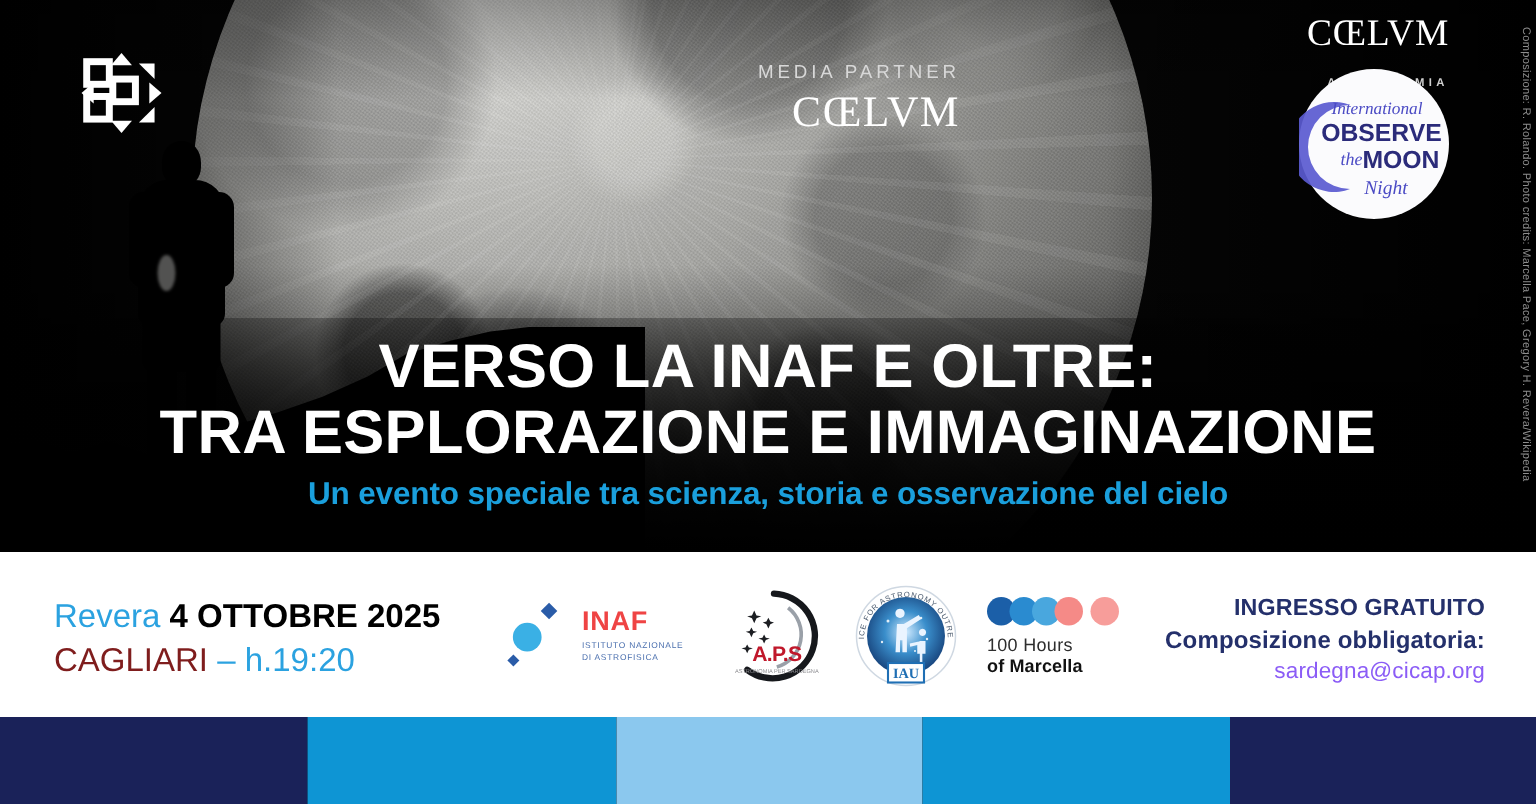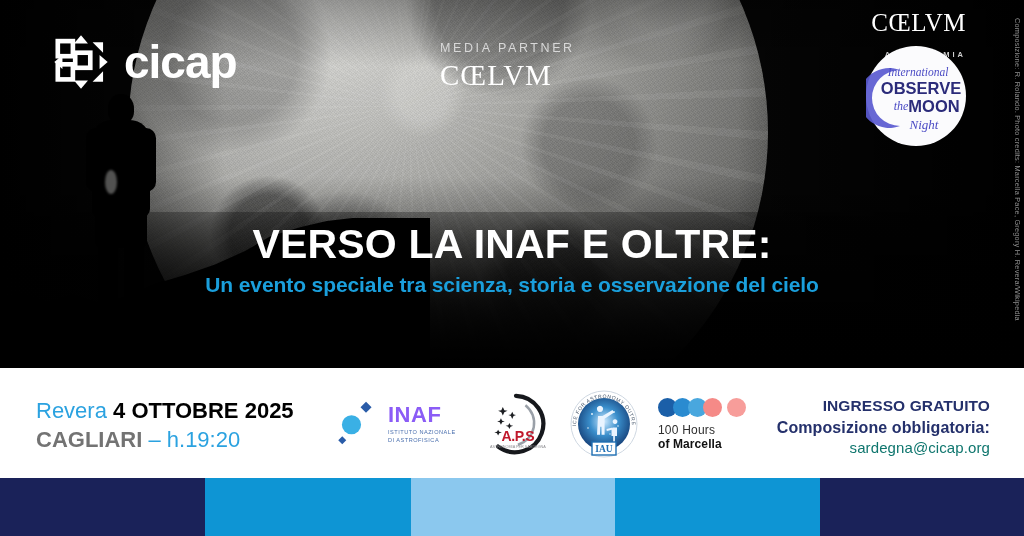--- a/index.html
+++ b/index.html
@@ -109,21 +109,21 @@
   
   .cicap-logo { position: absolute; left: 52px; top: 33px; display: flex; align-items: center; gap: 14px; }
   .cicap-mark { width: 58px; height: 58px; }
   .cicap-word {
     color: #fff; font-size: 46px; font-weight: 700; letter-spacing: -1px; line-height: 1;
     font-family: "Liberation Sans", sans-serif;
   }
 
   
   .media-partner {
-    position: absolute; left: 440px; top: 41px; width: 180px; text-align: left;
+    position: absolute; left: 460px; top: 41px; width: 180px; text-align: right;
   }
   .mp-label {
     color: #d8d8d8; font-size: 12.5px; letter-spacing: 2.6px; font-weight: 400;
     font-family: "Liberation Sans", sans-serif;
   }
   .mp-name {
     color: #fff; font-size: 29px; letter-spacing: 1px; margin-top: 4px;
     font-family: "Liberation Serif", serif;
   }
 
@@ -176,46 +176,46 @@
     background: #fff;
   }
   .date-block {
     position: absolute; left: 36px; top: 28px; line-height: 1.32;
   }
   .date-line {
     font-size: 22px; color: #2ba2e0; white-space: nowrap;
     font-family: "Liberation Sans", sans-serif;
   }
   .date-line b { font-weight: 700; color: #000000; }
-  .date-line .city { font-weight: 700; color: #737373; margin-top: 28px; }
+  .date-line .city { font-weight: 400; color: #7f1d1d; margin-top: 28px; }
   .date-line .thin { font-weight: 400; color: #2ba2e0; }
 
   
   .logos { position: absolute; left: 338px; top: 20px; display: flex; align-items: center; gap: 16px; }
 
   .logo-inaf { display: flex; align-items: center; gap: 6px; width: 128px; }
   .inaf-mark { width: 44px; height: 48px; flex: none; }
-  .inaf-text .n { font-size: 22px; font-weight: 700; color: #8b5cf6; letter-spacing: .5px; line-height: 1; font-family: "Liberation Sans", sans-serif; }
+  .inaf-text .n { font-size: 18px; font-weight: 700; color: #ef4444; letter-spacing: .5px; line-height: 1; font-family: "Liberation Sans", sans-serif; }
   .inaf-text .s { font-size: 5.6px; color: #4a6fae; letter-spacing: .5px; line-height: 1.35; margin-top: 3px; font-family: "Liberation Sans", sans-serif; }
 
   .logo-aps { width: 68px; height: 64px; flex: none; }
   .logo-iau { width: 76px; height: 72px; flex: none; }
 
   .logo-100h { width: 96px; flex: none; }
   .h100-dots { display: flex; align-items: center; height: 22px; margin-bottom: 5px; }
   .h100-dots i { display: block; border-radius: 50%; }
   .h100-t1 { font-size: 12px; color: #2e2e2e; font-weight: 400; letter-spacing: .2px; line-height: 1.15; font-family: "Liberation Sans", sans-serif; }
   .h100-t2 { font-size: 12px; color: #111; font-weight: 700; letter-spacing: .1px; line-height: 1.15; font-family: "Liberation Sans", sans-serif; }
 
   .access-block {
     position: absolute; right: 34px; top: 28px; text-align: right; line-height: 1.34;
   }
   .acc-1 { font-size: 15.5px; font-weight: 700; color: #24306b; letter-spacing: .1px; font-family: "Liberation Sans", sans-serif; }
   .acc-2 { font-size: 16px; font-weight: 700; color: #24306b; letter-spacing: .1px; font-family: "Liberation Sans", sans-serif; }
-  .acc-3 { font-size: 15px; font-weight: 400; color: #0f766e; letter-spacing: .1px; font-family: "Liberation Sans", sans-serif; }
+  .acc-3 { font-size: 15px; font-weight: 400; color: #8b5cf6; letter-spacing: .1px; font-family: "Liberation Sans", sans-serif; }
 
   
   .footbar { position: absolute; left: 0; top: 478px; width: 1024px; height: 58px; display: flex; }
   .footbar span { display: block; height: 100%; }
 </style>
 </head>
 <body>
 
 <div id="poster">
 
@@ -253,21 +253,20 @@
         <g fill="#ffffff">
           <polygon points="50,4 62,18 38,18"></polygon>
           <polygon points="50,96 38,82 62,82"></polygon>
           <polygon points="4,50 18,38 18,62"></polygon>
           <polygon points="96,50 82,38 82,62"></polygon>
           <polygon points="70,16 88,16 88,34"></polygon>
           <polygon points="70,84 88,84 88,66"></polygon>
         </g>
       </svg>
     </span>
-    <span class="cicap-word">cicap</span>
   </div>
 
   <div class="media-partner">
     <div class="mp-label">MEDIA PARTNER</div>
     <div class="mp-name">CŒLVM</div>
   </div>
 
   <div class="coelvm-tr">
     <div class="name">CŒLVM</div>
     <div class="sub">ASTRONOMIA</div>
@@ -283,20 +282,21 @@
       <text x="35" y="64" text-anchor="middle" fill="#4a4ac4" font-family="Liberation Serif, serif" font-size="12" font-style="italic">the</text>
       <text x="68" y="66" text-anchor="middle" fill="#2b2b7a" font-family="Liberation Sans, sans-serif" font-size="16.5" font-weight="700">MOON</text>
       <text x="58" y="83" text-anchor="middle" fill="#4a4ac4" font-family="Liberation Serif, serif" font-size="13" font-style="italic">Night</text>
     </svg>
   </div>
 
   <div class="credit">Composizione: R. Rolando. Photo credits: Marcella Pace, Gregory H. Revera/Wikipedia</div>
 
   <div class="titles">
     <div class="title-1">VERSO LA INAF E OLTRE:</div>
+    <div class="title-2">TRA ESPLORAZIONE E IMMAGINAZIONE</div>
     <div class="subtitle">Un evento speciale tra scienza, storia e osservazione del cielo</div>
   </div>
 
   <div class="band">
 
     <div class="date-block">
       <div class="date-line"><span class="thin">Revera </span><b>4 OTTOBRE 2025</b></div>
       <div class="date-line"><span class="city">CAGLIARI</span><span class="thin"> – h.19:20</span></div>
     </div>
 

